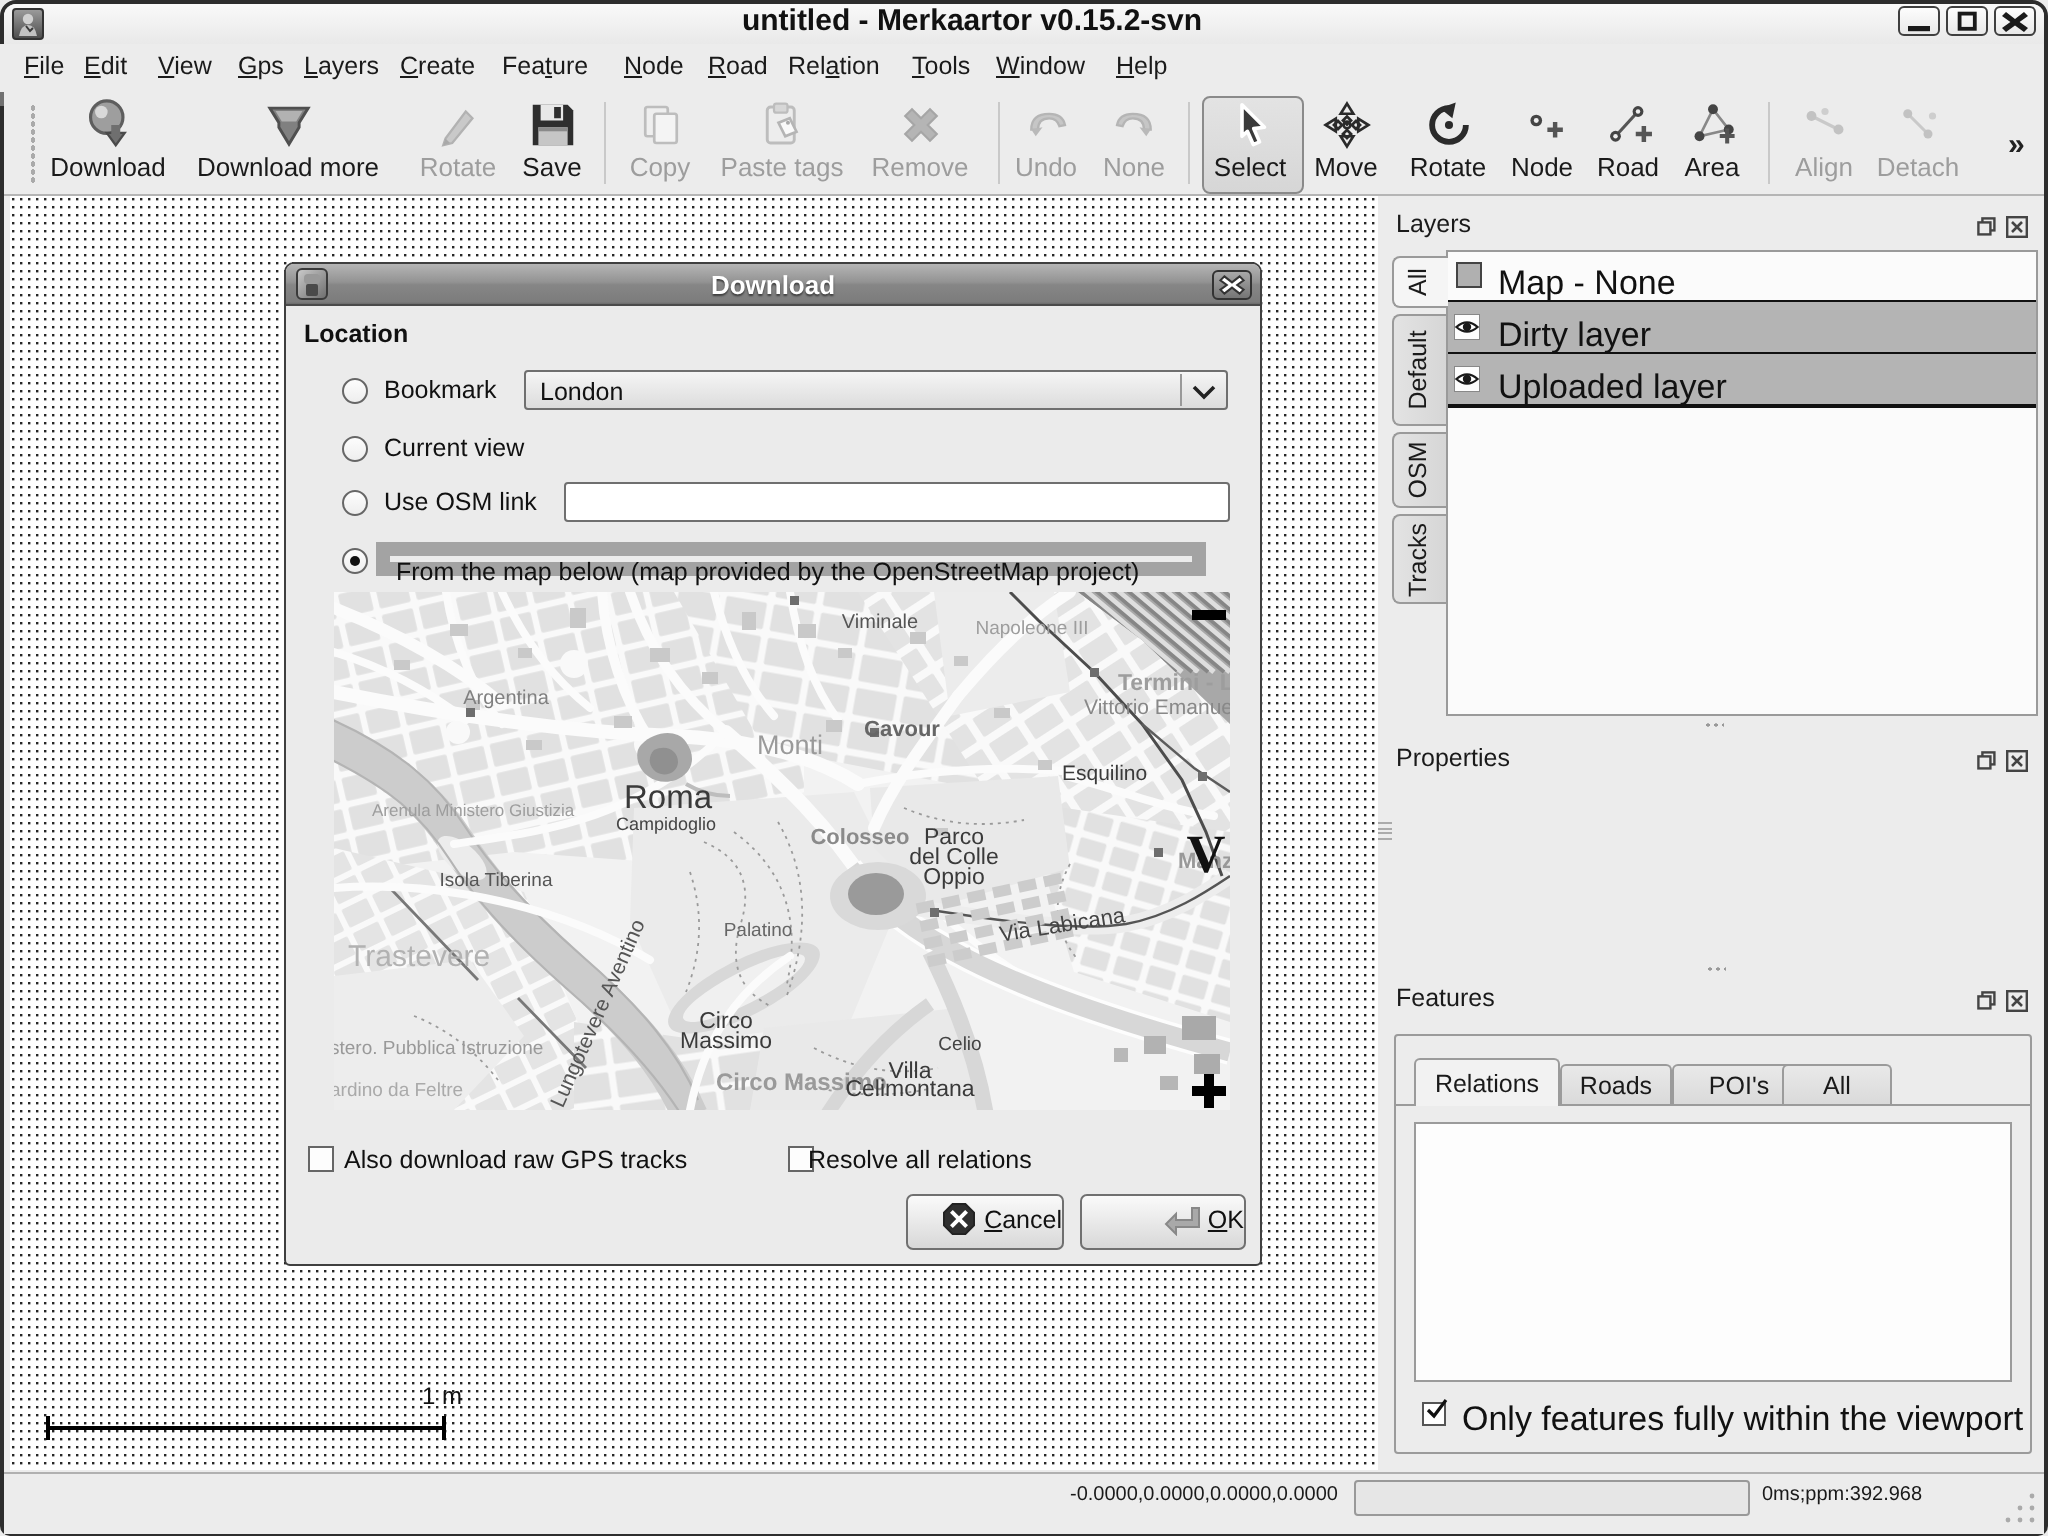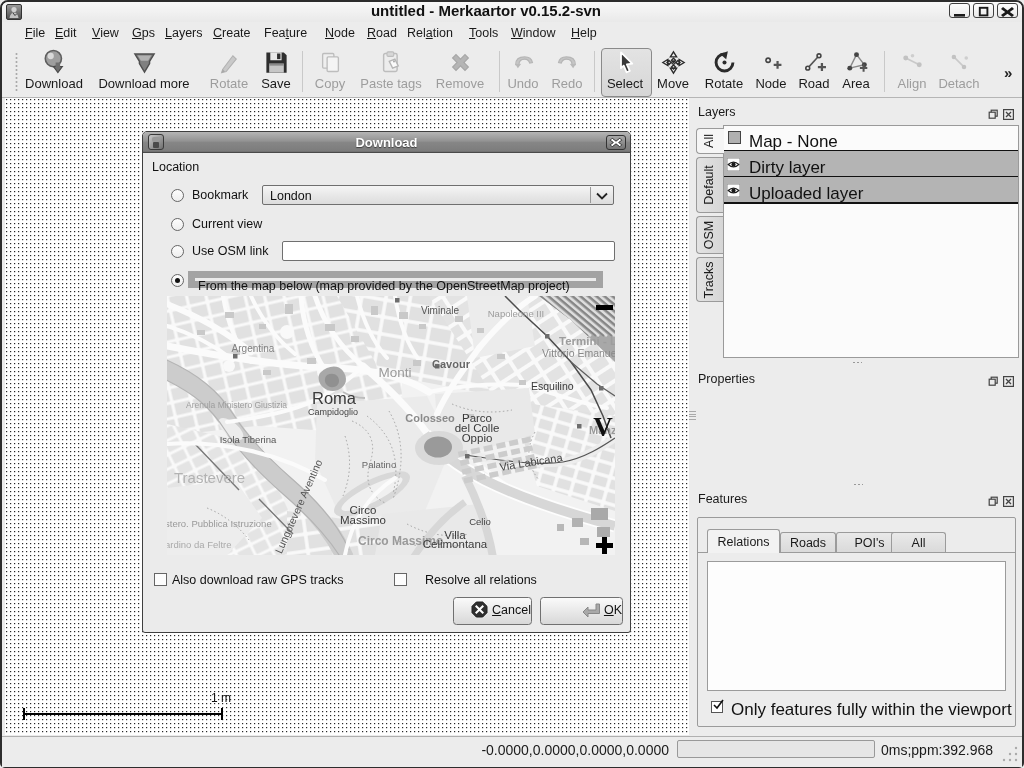--- a/index.html
+++ b/index.html
@@ -3,40 +3,40 @@
 <style>
 html,body{margin:0;padding:0}
 html{filter:grayscale(1)}
 body{width:1024px;height:768px;position:relative;font-family:"Liberation Sans",sans-serif;background:#ececec;overflow:hidden}
 .u{text-decoration:underline}
 #frame{position:absolute;inset:0;border:2px solid #2d2d2d;border-radius:8px 8px 5px 5px;box-sizing:border-box;background:#ececec}
 #titlebar{position:absolute;left:2px;top:2px;right:2px;height:20px;background:linear-gradient(#f9f9f9,#e9e9e9);border-radius:6px 6px 0 0}
 #title{position:absolute;left:0;width:972px;top:2px;text-align:center;font-size:15px;font-weight:bold;color:#111}
 .wbtn{position:absolute;top:3px;width:21px;height:15px;border:1.5px solid #3f3f3f;border-radius:3px;background:linear-gradient(#fdfdfd,#e9e9e9);box-sizing:border-box}
 #appicon{position:absolute;left:6px;top:4px;width:16px;height:16px;border-radius:2px;background:linear-gradient(#9a9a9a,#4f4f4f);border:1px solid #333;box-sizing:border-box}
-#menubar{position:absolute;left:13px;top:22px;right:2px;height:24px;background:#ececec;border-bottom:7px solid #8b5cf6}
+#menubar{position:absolute;left:0;top:22px;right:2px;height:24px;background:#ececec;border-bottom:7px solid #8b5cf6}
 .mitem{position:absolute;top:4px;font-size:12.5px;color:#1a1a1a}
 #toolbar{position:absolute;left:2px;top:46px;right:2px;height:51px;background:#ececec;border-bottom:1px solid #b5b5b5}
 .tsep{position:absolute;top:5px;width:1px;height:41px;background:#c9c9c9}
 .titem{position:absolute;top:2px;text-align:center;white-space:nowrap}
 .tic{height:29px;padding-top:1px}
 .tlb{font-size:13px;margin-top:-2px}
 .ten{color:#1a1a1a}
 .tdis{color:#9d9d9d}
 #canvas{position:absolute;left:5px;top:98px;width:684px;height:637px;background:#fff}
 .ptitle{position:absolute;font-size:12.5px;color:#1a1a1a}
 .dkb{position:absolute;width:12px;height:12px}
 .vtab{position:absolute;left:696px;width:27px;background:linear-gradient(90deg,#e3e3e3,#d6d6d6);border:1px solid #9a9a9a;border-right:none;border-radius:4px 0 0 4px;box-sizing:border-box}
 .vtab.sel{background:#f5f5f5;width:28px;z-index:2}
 .vtab span{position:absolute;left:5px;top:50%;transform:translateY(-50%);writing-mode:vertical-rl;transform-origin:center;transform:translateY(-50%) rotate(180deg);font-size:12.5px;color:#1a1a1a}
 .rowt{position:absolute;font-size:17px;color:#111}
 .ftab{position:absolute;font-size:12.5px;color:#1a1a1a;text-align:center;height:21px;line-height:21px;background:linear-gradient(#e9e9e9,#d9d9d9);border:1px solid #9b9b9b;border-bottom:none;border-radius:3px 3px 0 0;box-sizing:border-box}
 .ftab.sel{line-height:24px}
 #statusbar{position:absolute;left:2px;right:2px;top:736px;height:30px;background:#ececec;border-top:1px solid #b0b0b0}
-.sbt{position:absolute;top:3px;font-size:14px;color:#1a1a1a}
+.sbt{position:absolute;top:3px;font-size:10px;color:#1a1a1a}
 .dlbl{position:absolute;font-size:12.5px;color:#111;white-space:nowrap}
 .dbtn{position:absolute;height:28px;border:1px solid #707070;border-radius:3.5px;background:linear-gradient(#fafafa,#d8d8d8);box-sizing:border-box;text-align:right;font-size:12.5px;color:#111;line-height:25px}
 </style></head>
 <body>
 <div id="frame"></div>
 <div id="titlebar"></div>
 <div id="appicon"><svg width="14" height="14">
       <circle cx="7" cy="4.5" r="2.6" fill="#d0d0d0"></circle>
       <path d="M2.5,13 q1,-5.5 4.5,-5.5 q3.5,0 4.5,5.5 Z" fill="#c2c2c2"></path>
       <path d="M6,8 l2,2.5 1.5,-1.5" stroke="#3a3a3a" stroke-width="1" fill="none"></path>
@@ -135,21 +135,21 @@
           <path d="M5,14 q0,-7 8,-7 q6,0 7,5 l-2.5,0.5 q-1,-3.5 -4.5,-3.5 q-5,0 -5,5 Z" fill="#c6c6c6" stroke="#b5b5b5" stroke-width="1"></path>
           <path d="M5,14 l5,-1 -3,4 Z" fill="#b9b9b9"></path>
         </svg></div>
       <div class="tlb">Undo</div>
     </div>
 <div class="titem tdis" style="left:513px;width:104px">
       <div class="tic"><svg width="27" height="27" viewBox="0 0 24 24">
           <path d="M19,14 q0,-7 -8,-7 q-6,0 -7,5 l2.5,0.5 q1,-3.5 4.5,-3.5 q5,0 5,5 Z" fill="#c6c6c6" stroke="#b5b5b5" stroke-width="1"></path>
           <path d="M19,14 l-5,-1 3,4 Z" fill="#b9b9b9"></path>
         </svg></div>
-      <div class="tlb">Redo</div>
+      <div class="tlb">None</div>
     </div>
 <div class="titem ten" style="left:571px;width:104px">
       <div class="tic"><svg width="27" height="27" viewBox="0 0 24 24">
           <path d="M8,3 L18,13 L13.2,13.6 L15.8,19.5 L13,20.7 L10.4,14.8 L8,17 Z" fill="#3a3a3a" stroke="#fff" stroke-width="1.6" stroke-linejoin="round"></path>
         </svg></div>
       <div class="tlb">Select</div>
     </div>
 <div class="titem ten" style="left:619px;width:104px">
       <div class="tic"><svg width="27" height="27" viewBox="0 0 24 24">
           <g fill="none" stroke="#2a2a2a" stroke-width="1.2">
@@ -339,21 +339,21 @@
   <div style="position:absolute;left:5px;top:2px;width:16px;height:16px;border-radius:3px;background:linear-gradient(135deg,#c9c9c9,#6f6f6f);border:1px solid #3a3a3a;box-sizing:border-box">
       <div style="position:absolute;left:3px;top:2px;width:8px;height:5px;background:#999;border-radius:2px"></div>
       <div style="position:absolute;left:4px;top:7px;width:6px;height:6px;background:#4a4a4a;border-radius:1px"></div>
     </div>
   <div style="position:absolute;left:0;right:0;top:3px;text-align:center;font-weight:bold;font-size:13px;color:#fff;text-shadow:0 1px 1px #3c3c3c">Download</div>
   <div style="position:absolute;left:463px;top:2.5px;width:20px;height:15px;border-radius:3px;background:linear-gradient(#a8a8a8,#757575);border:1px solid #333;box-sizing:border-box">
     <svg width="18" height="13" style="position:absolute;left:0;top:0">
         <path d="M5.2,2.2 L9,5.2 L12.8,2.2 L14.8,4.2 L11.6,6.5 L14.8,8.8 L12.8,10.8 L9,7.8 L5.2,10.8 L3.2,8.8 L6.4,6.5 L3.2,4.2 Z" fill="#fff" stroke="#333" stroke-width="1"></path>
       </svg>
   </div>
-  <div style="position:absolute;left:9px;top:28px;font-weight:normal;font-size:12.5px;color:#111">Location</div>
+  <div style="position:absolute;left:9px;top:28px;font-weight:bold;font-size:12.5px;color:#111">Location</div>
   <div style="position:absolute;left:28px;top:57px;width:13px;height:13px;border-radius:50%;background:linear-gradient(#fdfdfd,#eee);border:1px solid #666;box-sizing:border-box"></div>
     <div class="dlbl" style="left:49px;top:56px">Bookmark</div>
   <div style="position:absolute;left:119px;top:53px;width:352px;height:20px;border:1px solid #6f6f6f;border-radius:2px;background:linear-gradient(#f5f5f5,#dcdcdc);box-sizing:border-box">
     <div style="position:absolute;left:7px;top:2.5px;font-size:12.5px;color:#111">London</div>
     <div style="position:absolute;right:22px;top:1px;bottom:1px;width:1px;background:#999"></div>
     <svg width="12" height="8" style="position:absolute;right:5px;top:6px">
         <path d="M1,1.5 L6,6.5 L11,1.5" fill="none" stroke="#222" stroke-width="1.8"></path>
       </svg>
   </div>
   <div style="position:absolute;left:28px;top:86px;width:13px;height:13px;border-radius:50%;background:linear-gradient(#fdfdfd,#eee);border:1px solid #666;box-sizing:border-box"></div>
@@ -612,21 +612,21 @@
 <text x="422" y="138" font-size="11" fill="#999" font-weight="bold" text-anchor="start" font-family="&quot;Liberation Sans&quot;,sans-serif">Manzo</text>
 <text x="436" y="140" font-size="27" fill="#111" font-weight="bold" text-anchor="middle" font-family="&quot;Liberation Serif&quot;,serif">V</text>
 <rect x="429" y="9" width="17" height="5" fill="#000"></rect>
 <rect x="429" y="247" width="17" height="5" fill="#000"></rect>
 <rect x="435" y="241" width="5" height="17" fill="#000"></rect>
 </svg>
     </div>
   <div style="position:absolute;left:11px;top:441px;width:13px;height:13px;background:#fdfdfd;border:1px solid #666;box-sizing:border-box"></div>
   <div class="dlbl" style="left:29px;top:441px">Also download raw GPS tracks</div>
   <div style="position:absolute;left:251px;top:441px;width:13px;height:13px;background:#fdfdfd;border:1px solid #666;box-sizing:border-box"></div>
-  <div class="dlbl" style="left:282px;top:441px">Resolve all relations</div>
+  <div class="dlbl" style="left:261px;top:441px">Resolve all relations</div>
   <div class="dbtn" style="left:310px;top:465px;width:79px">
     <svg width="17" height="17" viewBox="0 0 17 17" style="margin:-1px 4px -4px 0">
         <path d="M5.3,1 h6.4 l4.3,4.3 v6.4 l-4.3,4.3 h-6.4 l-4.3,-4.3 v-6.4 Z" fill="#2f2f2f" stroke="#222"></path>
         <path d="M5.4,4 L8.5,7.1 L11.6,4 L13,5.4 L9.9,8.5 L13,11.6 L11.6,13 L8.5,9.9 L5.4,13 L4,11.6 L7.1,8.5 L4,5.4 Z" fill="#fff"></path>
       </svg><span><span class="u">C</span>ancel</span>
   </div>
   <div class="dbtn" style="left:397px;top:465px;width:83px">
     <svg width="18" height="16" viewBox="0 0 18 16" style="margin:-1px 4px -4px 0">
         <path d="M14,2 v6 h-8 v-3 l-5,5 5,5 v-3.5 h11.5 v-9.5 Z" fill="#a9a9a9" stroke="#888" stroke-width="1"></path>
       </svg><span><span class="u">O</span>K</span>

